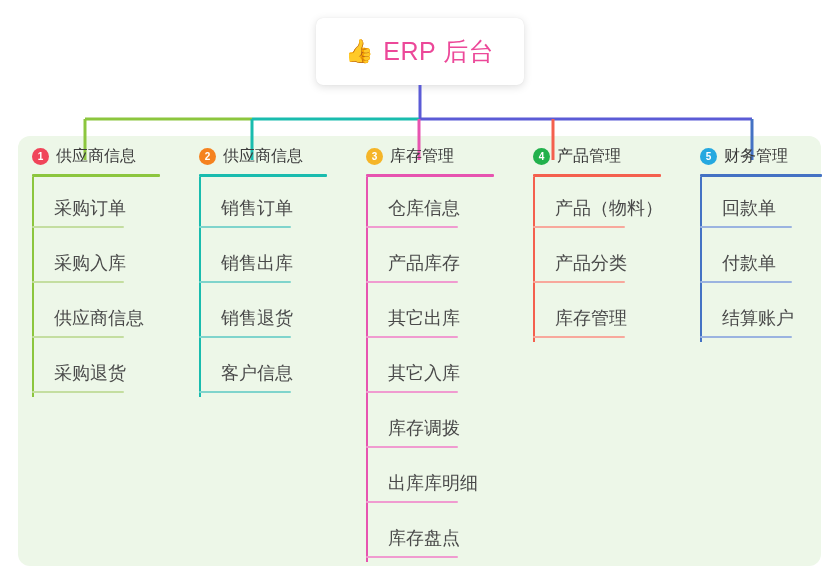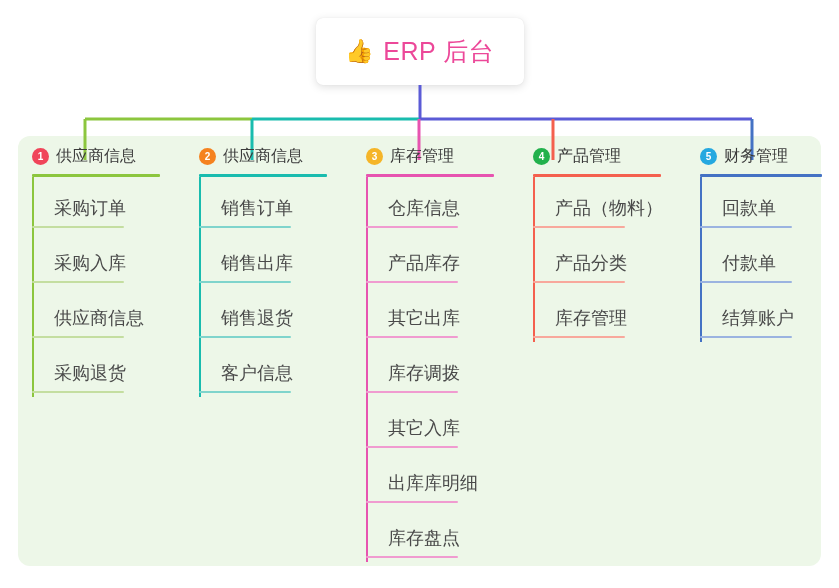--- a/index.html
+++ b/index.html
@@ -225,25 +225,25 @@
           </div>
           <div class="leaf">
             <span class="leaf-text">产品库存</span>
             <div class="leaf-rule" style="background: rgb(240, 155, 208);"></div>
           </div>
           <div class="leaf">
             <span class="leaf-text">其它出库</span>
             <div class="leaf-rule" style="background: rgb(240, 155, 208);"></div>
           </div>
           <div class="leaf">
+            <span class="leaf-text">其它入库</span>
+            <div class="leaf-rule" style="background: rgb(240, 155, 208);"></div>
+          </div>
+          <div class="leaf">
             <span class="leaf-text">库存调拨</span>
-            <div class="leaf-rule" style="background: rgb(240, 155, 208);"></div>
-          </div>
-          <div class="leaf">
-            <span class="leaf-text">其它入库</span>
             <div class="leaf-rule" style="background: rgb(240, 155, 208);"></div>
           </div>
           <div class="leaf">
             <span class="leaf-text">出库库明细</span>
             <div class="leaf-rule" style="background: rgb(240, 155, 208);"></div>
           </div>
           <div class="leaf">
             <span class="leaf-text">库存盘点</span>
             <div class="leaf-rule" style="background: rgb(240, 155, 208);"></div>
           </div>

